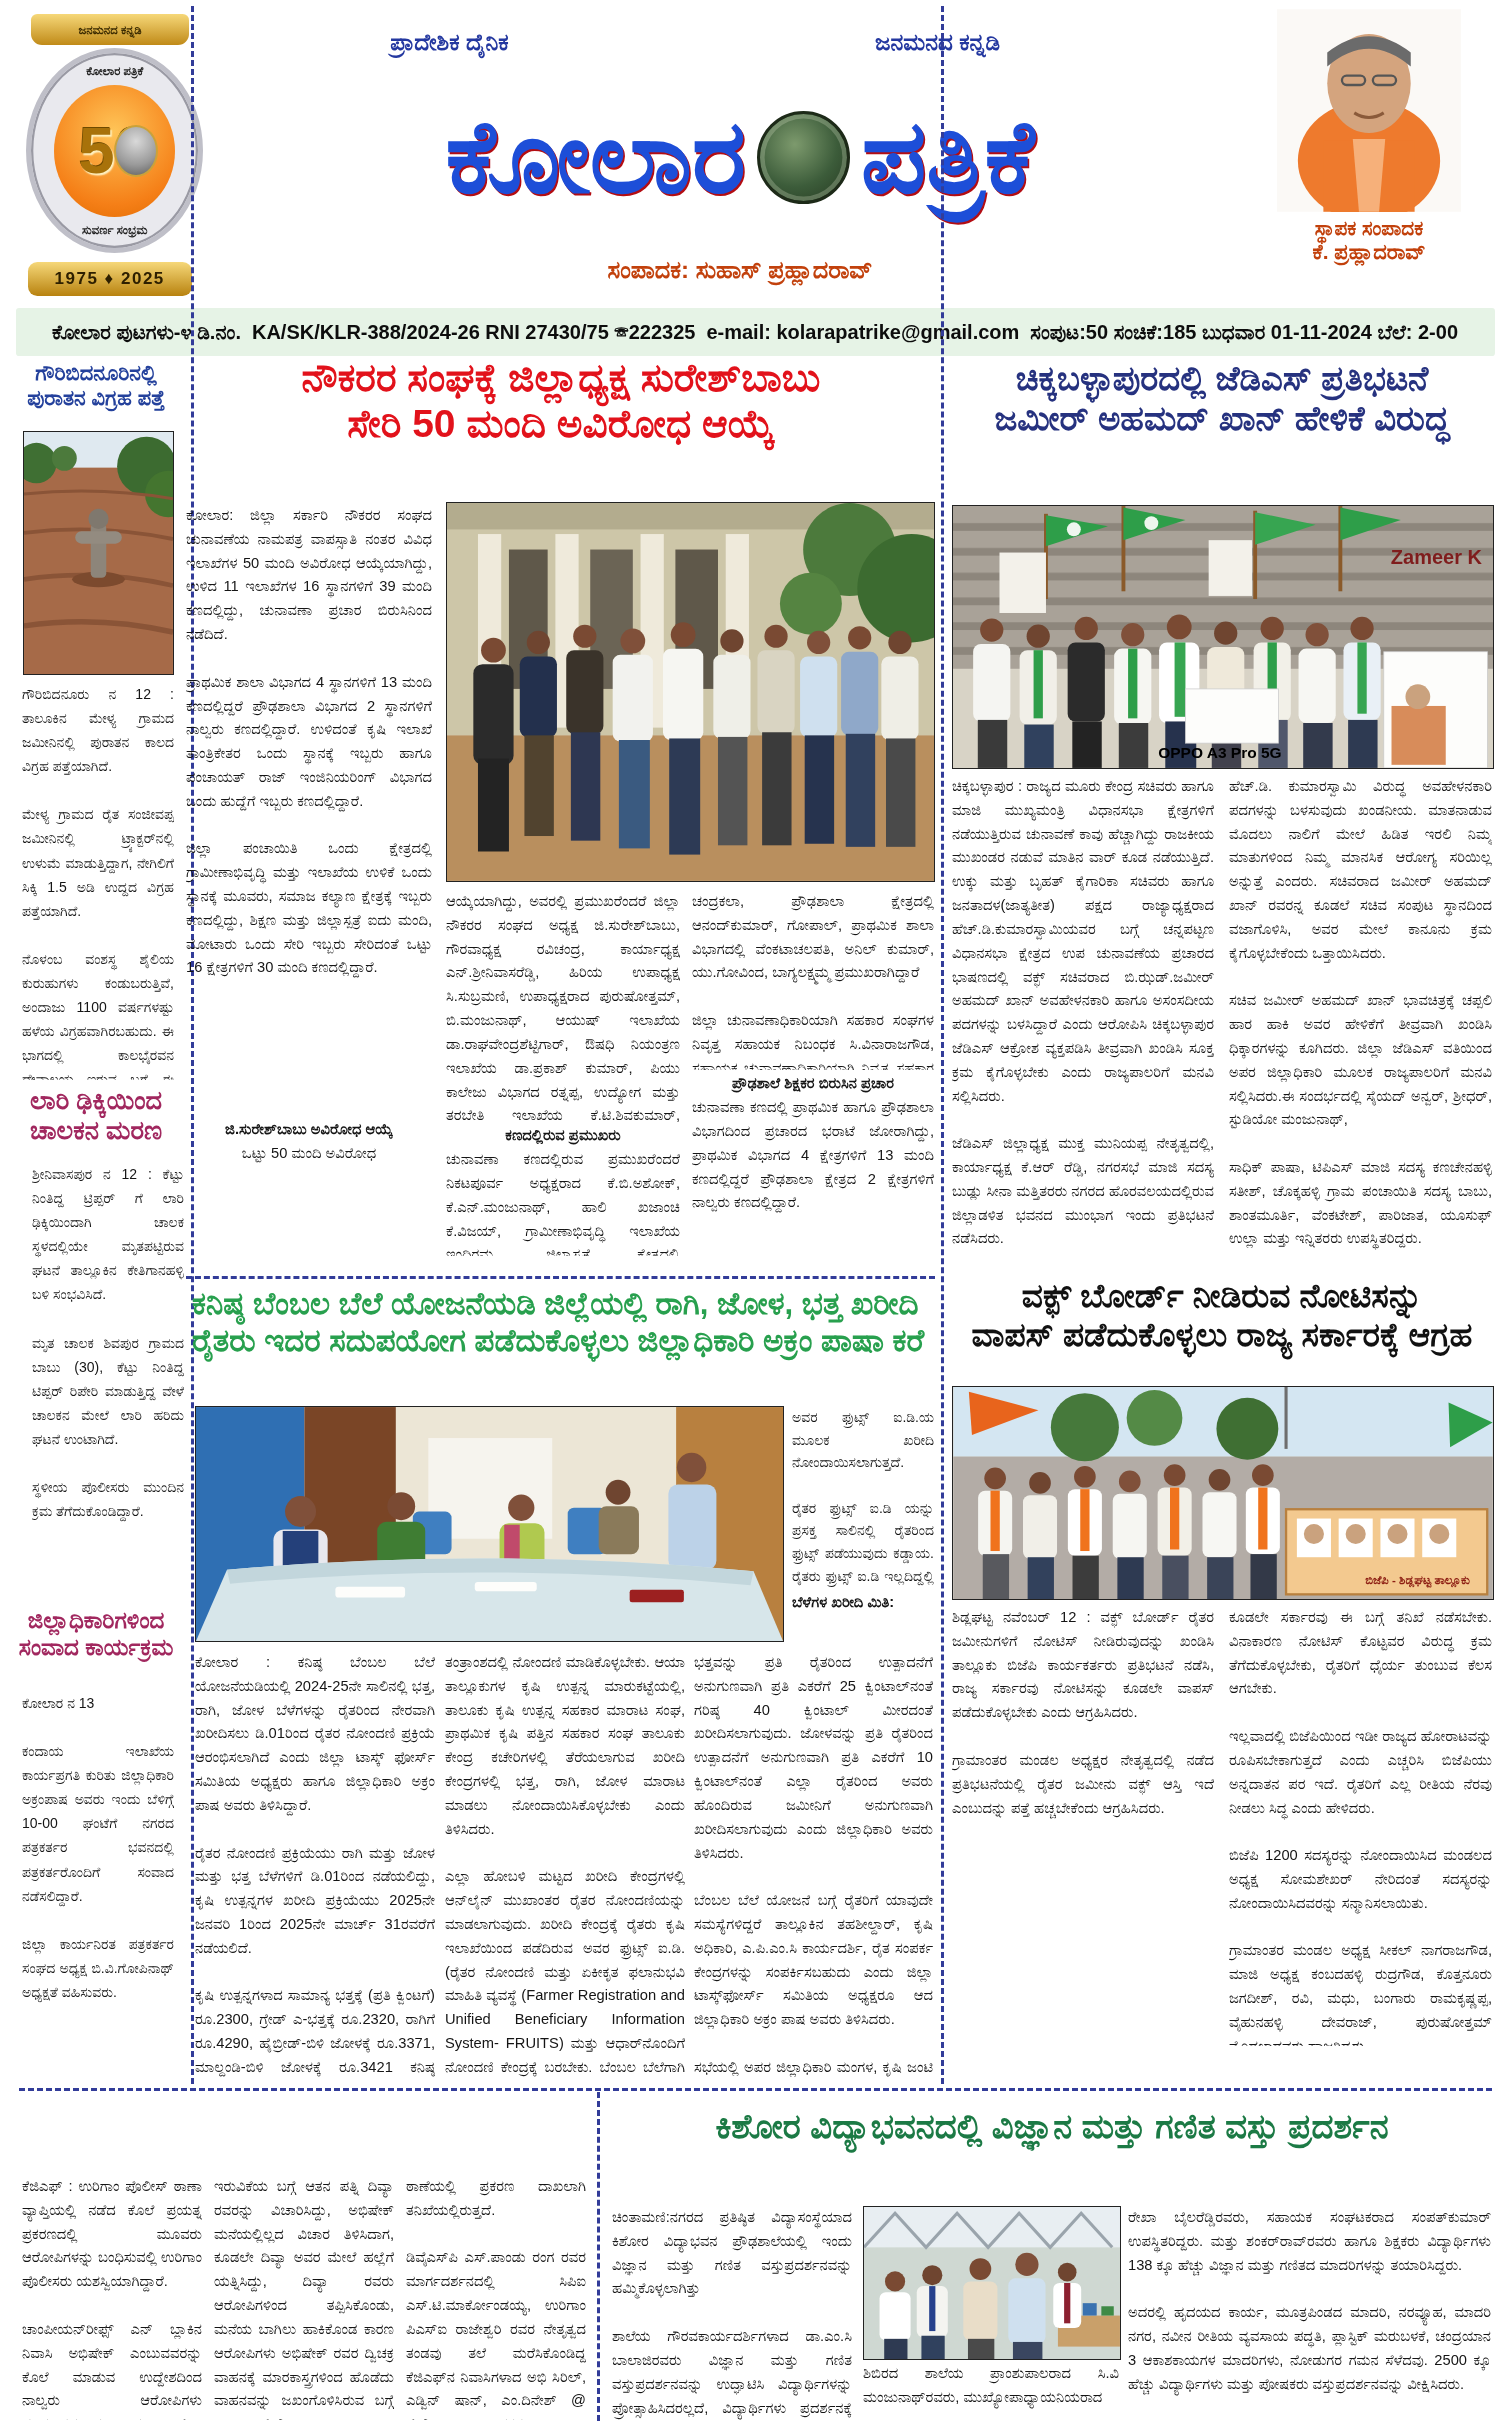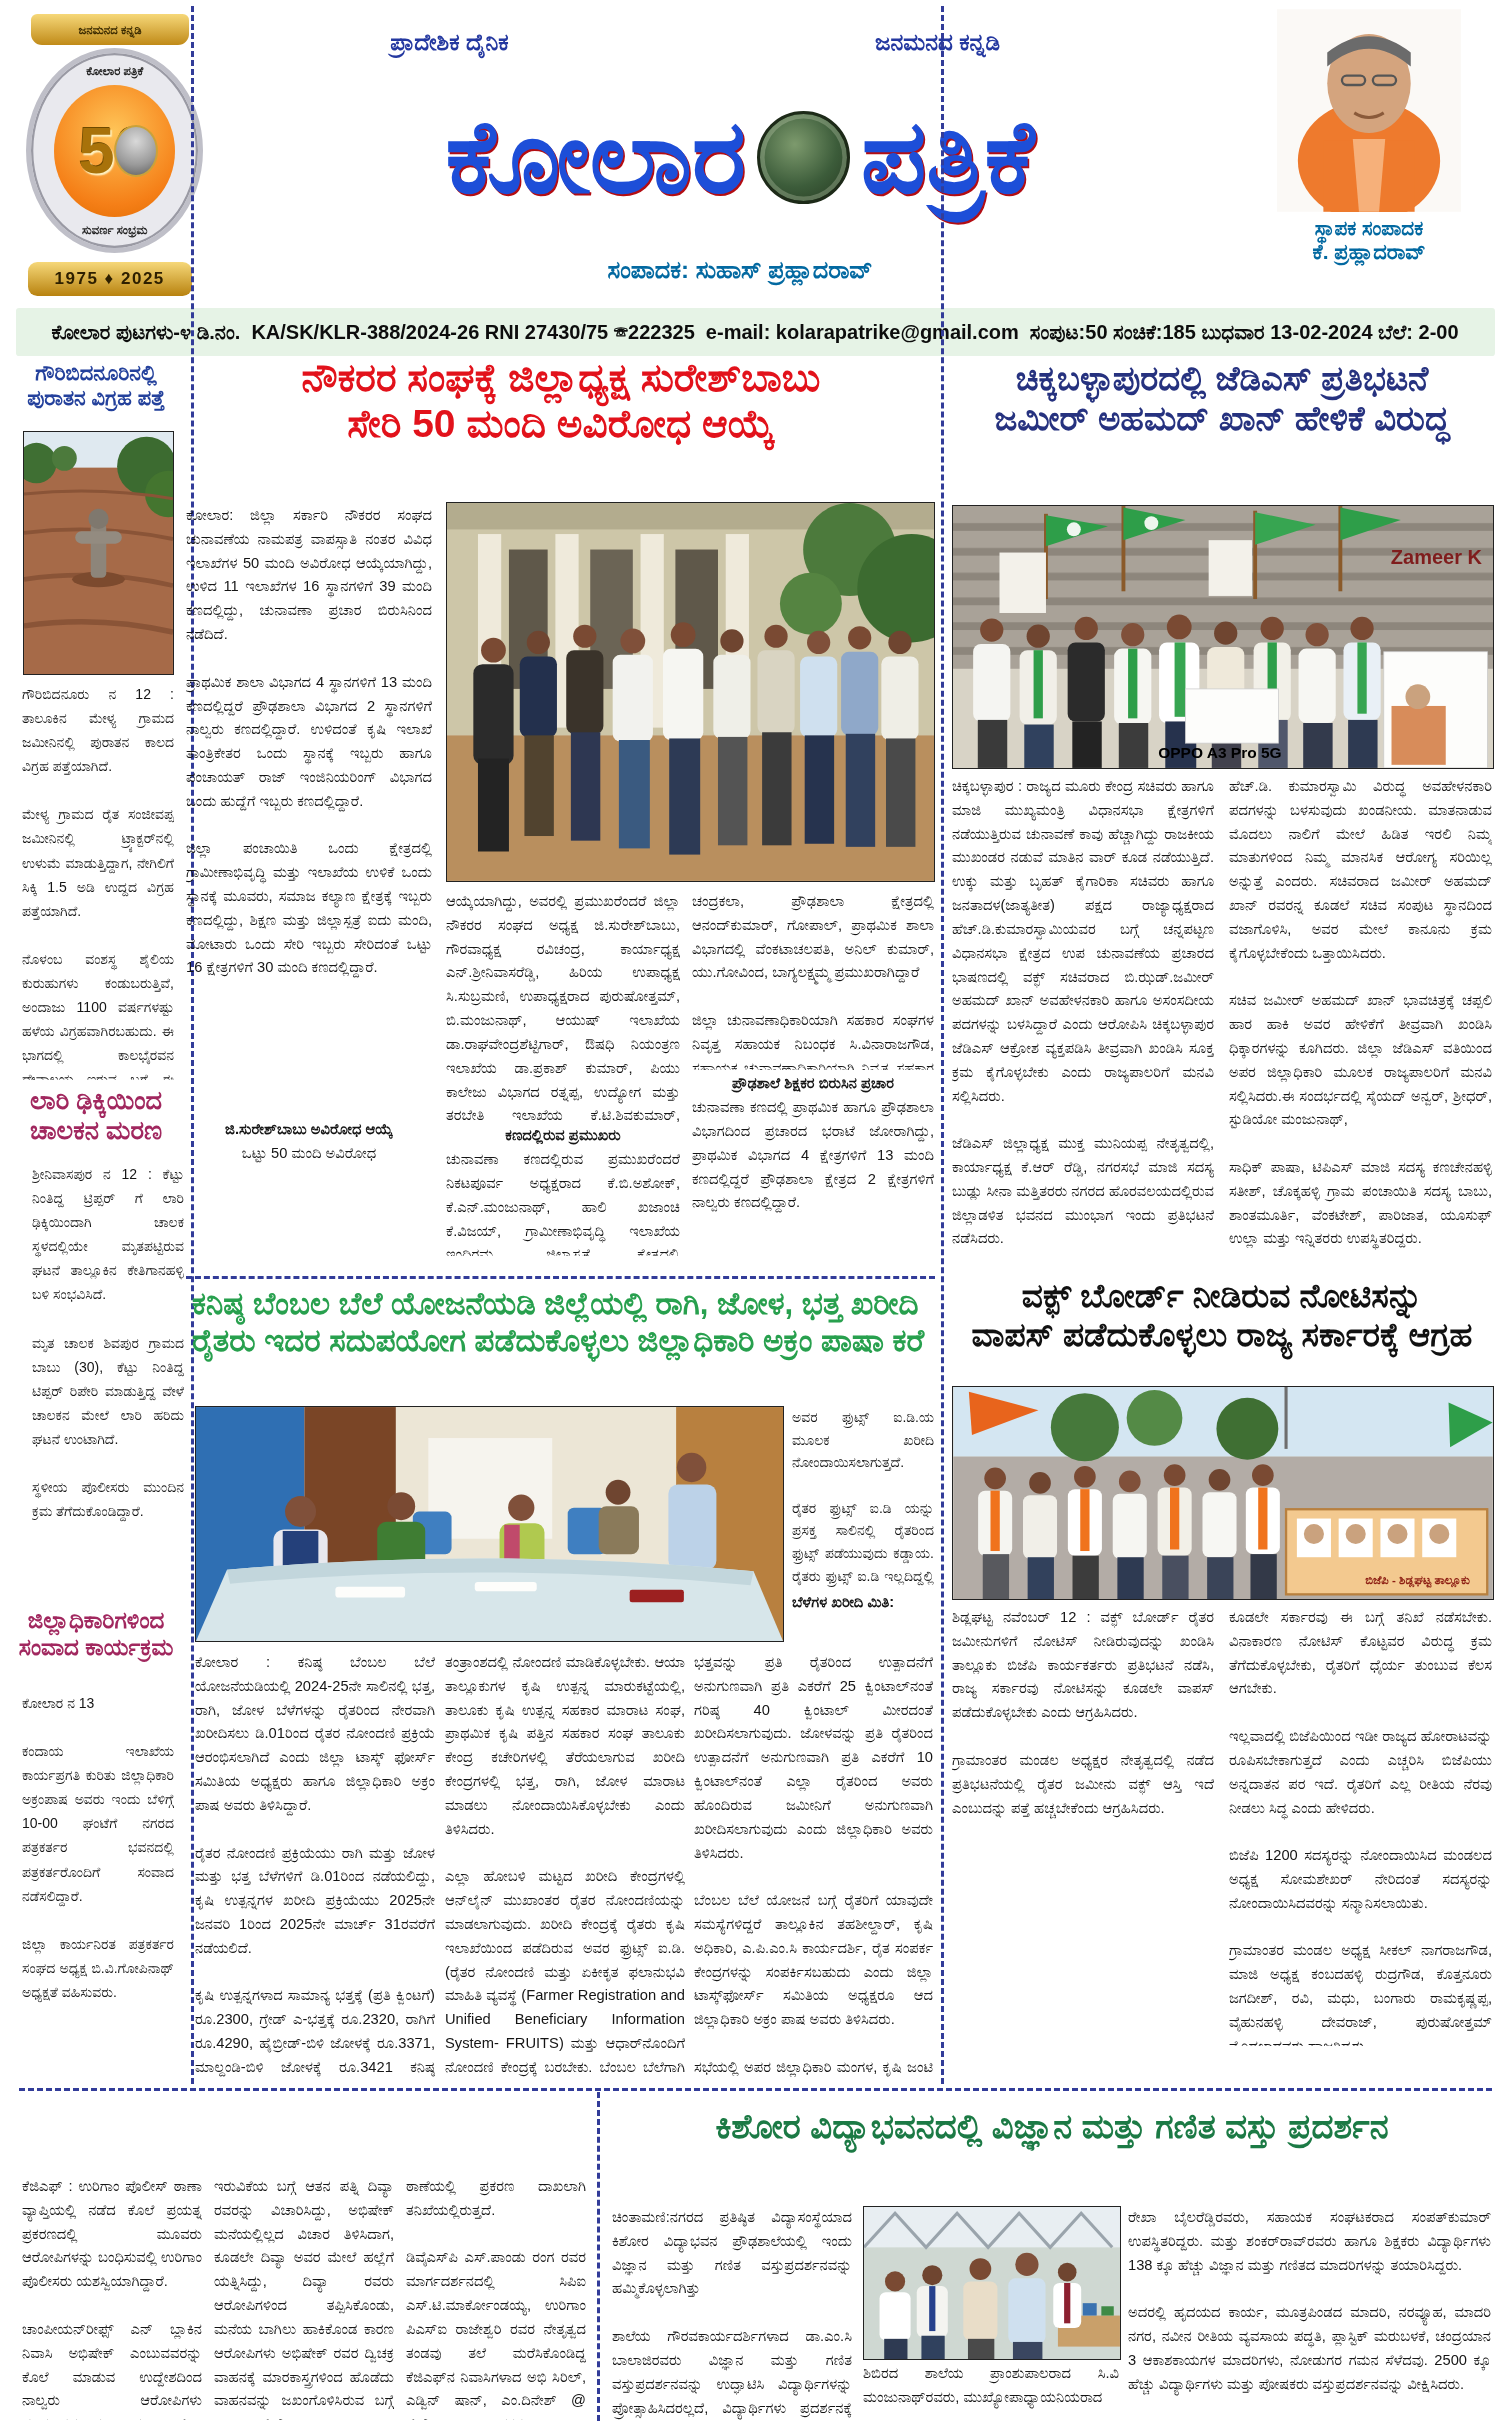--- a/index.html
+++ b/index.html
@@ -26,21 +26,21 @@
   .infobar{background:#e6f3e6;display:flex;align-items:center;justify-content:center;
            gap:11px;font-size:20px;color:#0d0d0d;border-radius:3.1px;}
   .infobar span{white-space:nowrap;}
   .masthead-row{display:flex;align-items:center;justify-content:center;gap:11px;}
   .masthead-word{font-size:102px;font-weight:900;color:#1d4ed8;line-height:1;
                  text-shadow:1.5px 1.5px 0 #b30d13;}
   .coin{width:87px;height:87px;border-radius:50%;
         background:radial-gradient(circle at 40% 35%,#7d9a6d,#3c5c3a 55%,#24371f);
         border:3.1px solid #1d2a18;box-shadow:inset 0 0 0 4.6px rgba(230,240,210,.25);}
   .tagline{font-size:23px;font-weight:700;color:#2438a0;}
-  .blue-label{color:#0369a1;font-weight:700;text-align:center;}
+  .blue-label{color:#c2410c;font-weight:700;text-align:center;}
   
   .logo{position:absolute;}
   .logo .ribbon{position:absolute;left:11px;top:0;width:158px;height:31px;
         background:linear-gradient(#f6d879,#c08a18);border-radius:6.2px 6.2px 11px 11px;
         display:flex;align-items:center;justify-content:center;font-size:11.6px;font-weight:700;color:#3a2a00;}
   .logo .ring{position:absolute;left:6.2px;top:34px;width:167px;height:195px;border-radius:50%;
         background:#e9e9ee;border:5.4px solid #bfbfc8;box-shadow:inset 0 0 0 2.3px #9a9aa4;
         display:flex;align-items:center;justify-content:center;}
   .logo .ring .arc-top{position:absolute;top:11px;width:100%;text-align:center;
         font-size:11.6px;font-weight:700;color:#222;}
@@ -103,21 +103,21 @@
       </svg>
     </div>
     <div class="blue-label" style="font-size:20px;margin-top:4.6px;">ಸ್ಥಾಪಕ ಸಂಪಾದಕ</div>
     <div class="blue-label" style="font-size:21px;margin-top:0;">ಕೆ. ಪ್ರಹ್ಲಾದರಾವ್</div>
   </div>
 
   <div class="abs infobar" style="left:15.5px;top:308px;width:1479px;height:48px;">
     <span style="font-weight:600;">ಕೋಲಾರ ಪುಟಗಳು-೪ ಡಿ.ನಂ.</span>
     <span style="font-weight:800;">KA/SK/KLR-388/2024-26 RNI 27430/75 ☏222325</span>
     <span style="font-weight:800;">e-mail: kolarapatrike@gmail.com</span>
-    <span style="font-weight:800;">ಸಂಪುಟ:50 ಸಂಚಿಕೆ:185 ಬುಧವಾರ 13-02-2024 ಬೆಲೆ: 2-00</span>
+    <span style="font-weight:800;">ಸಂಪುಟ:50 ಸಂಚಿಕೆ:185 ಬುಧವಾರ 01-11-2024 ಬೆಲೆ: 2-00</span>
   </div>
 
   <div class="dashv" style="left:191px;top:6.2px;height:2078px;"></div>
   <div class="dashv" style="left:941px;top:6.2px;height:2078px;"></div>
   <div class="dashh" style="left:186px;top:1276px;width:749px;"></div>
   <div class="dashh" style="left:18.6px;top:2088px;width:1473px;"></div>
   <div class="dashv" style="left:597px;top:2092px;height:329px;"></div>
 
   <div class="abs headline hl-navy" style="left:18.6px;top:361px;width:155px;font-size:21px;">
     <div>ಗೌರಿಬಿದನೂರಿನಲ್ಲಿ</div>

